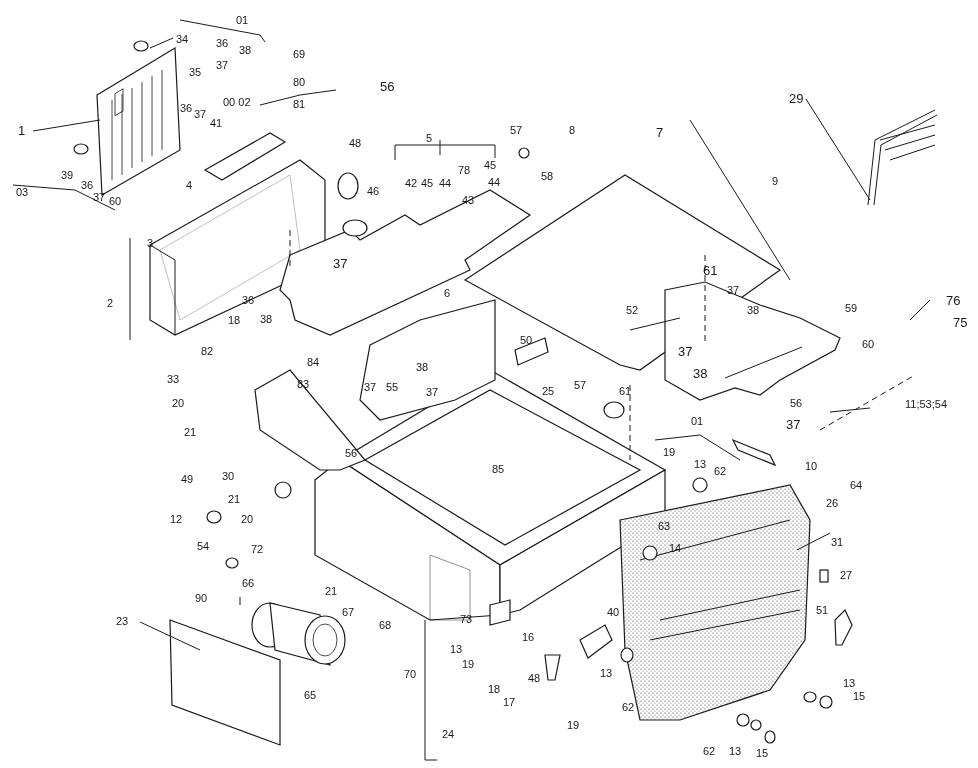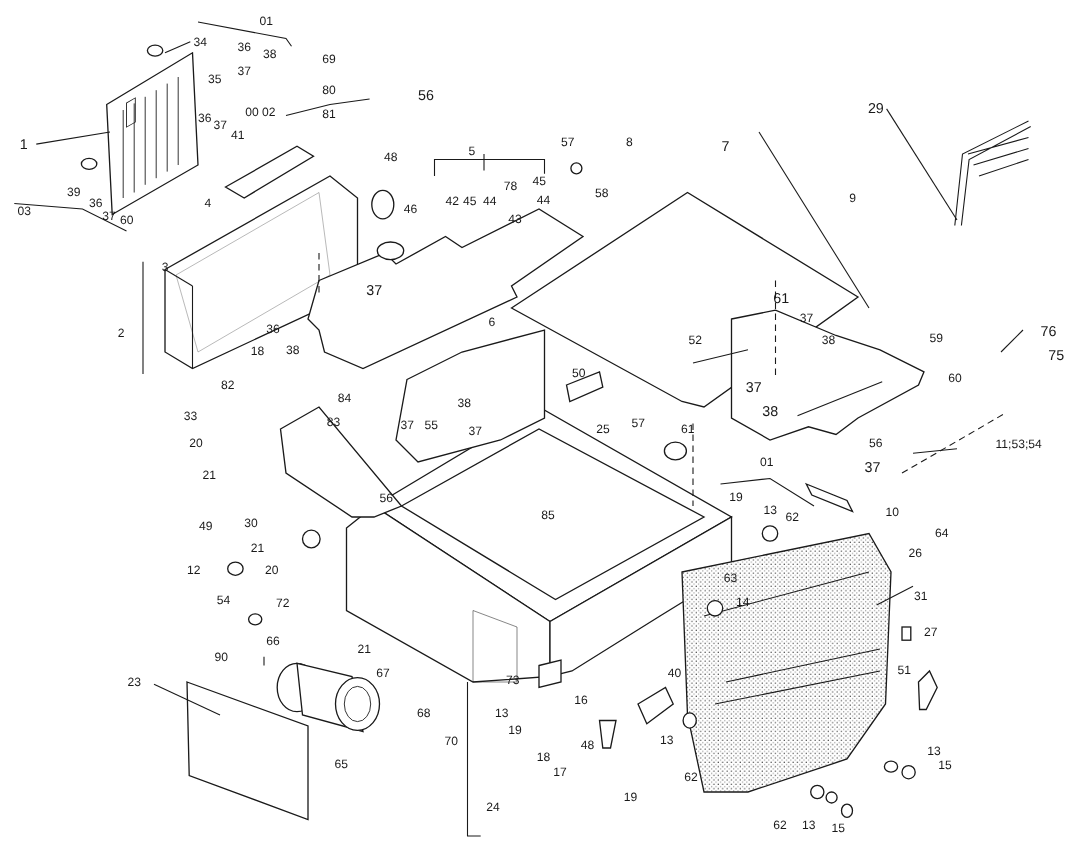--- a/index.html
+++ b/index.html
@@ -218,21 +218,21 @@
 <span class="lbl" style="left:228px;top:494px">21</span>
 <span class="lbl" style="left:241px;top:514px">20</span>
 <span class="lbl" style="left:170px;top:514px">12</span>
 <span class="lbl" style="left:251px;top:544px">72</span>
 <span class="lbl" style="left:197px;top:541px">54</span>
 <span class="lbl" style="left:242px;top:578px">66</span>
 <span class="lbl" style="left:325px;top:586px">21</span>
 <span class="lbl" style="left:195px;top:593px">90</span>
 <span class="lbl" style="left:342px;top:607px">67</span>
 <span class="lbl" style="left:116px;top:616px">23</span>
-<span class="lbl" style="left:379px;top:644px">68</span>
+<span class="lbl" style="left:379px;top:620px">68</span>
 <span class="lbl" style="left:304px;top:690px">65</span>
 <span class="lbl" style="left:404px;top:669px">70</span>
 <span class="lbl" style="left:442px;top:729px">24</span>
 <span class="lbl" style="left:658px;top:521px">63</span>
 <span class="lbl" style="left:669px;top:543px">14</span>
 <span class="lbl" style="left:831px;top:537px">31</span>
 <span class="lbl" style="left:816px;top:605px">51</span>
 <span class="lbl" style="left:840px;top:570px">27</span>
 <span class="lbl" style="left:460px;top:614px">73</span>
 <span class="lbl" style="left:522px;top:632px">16</span>

